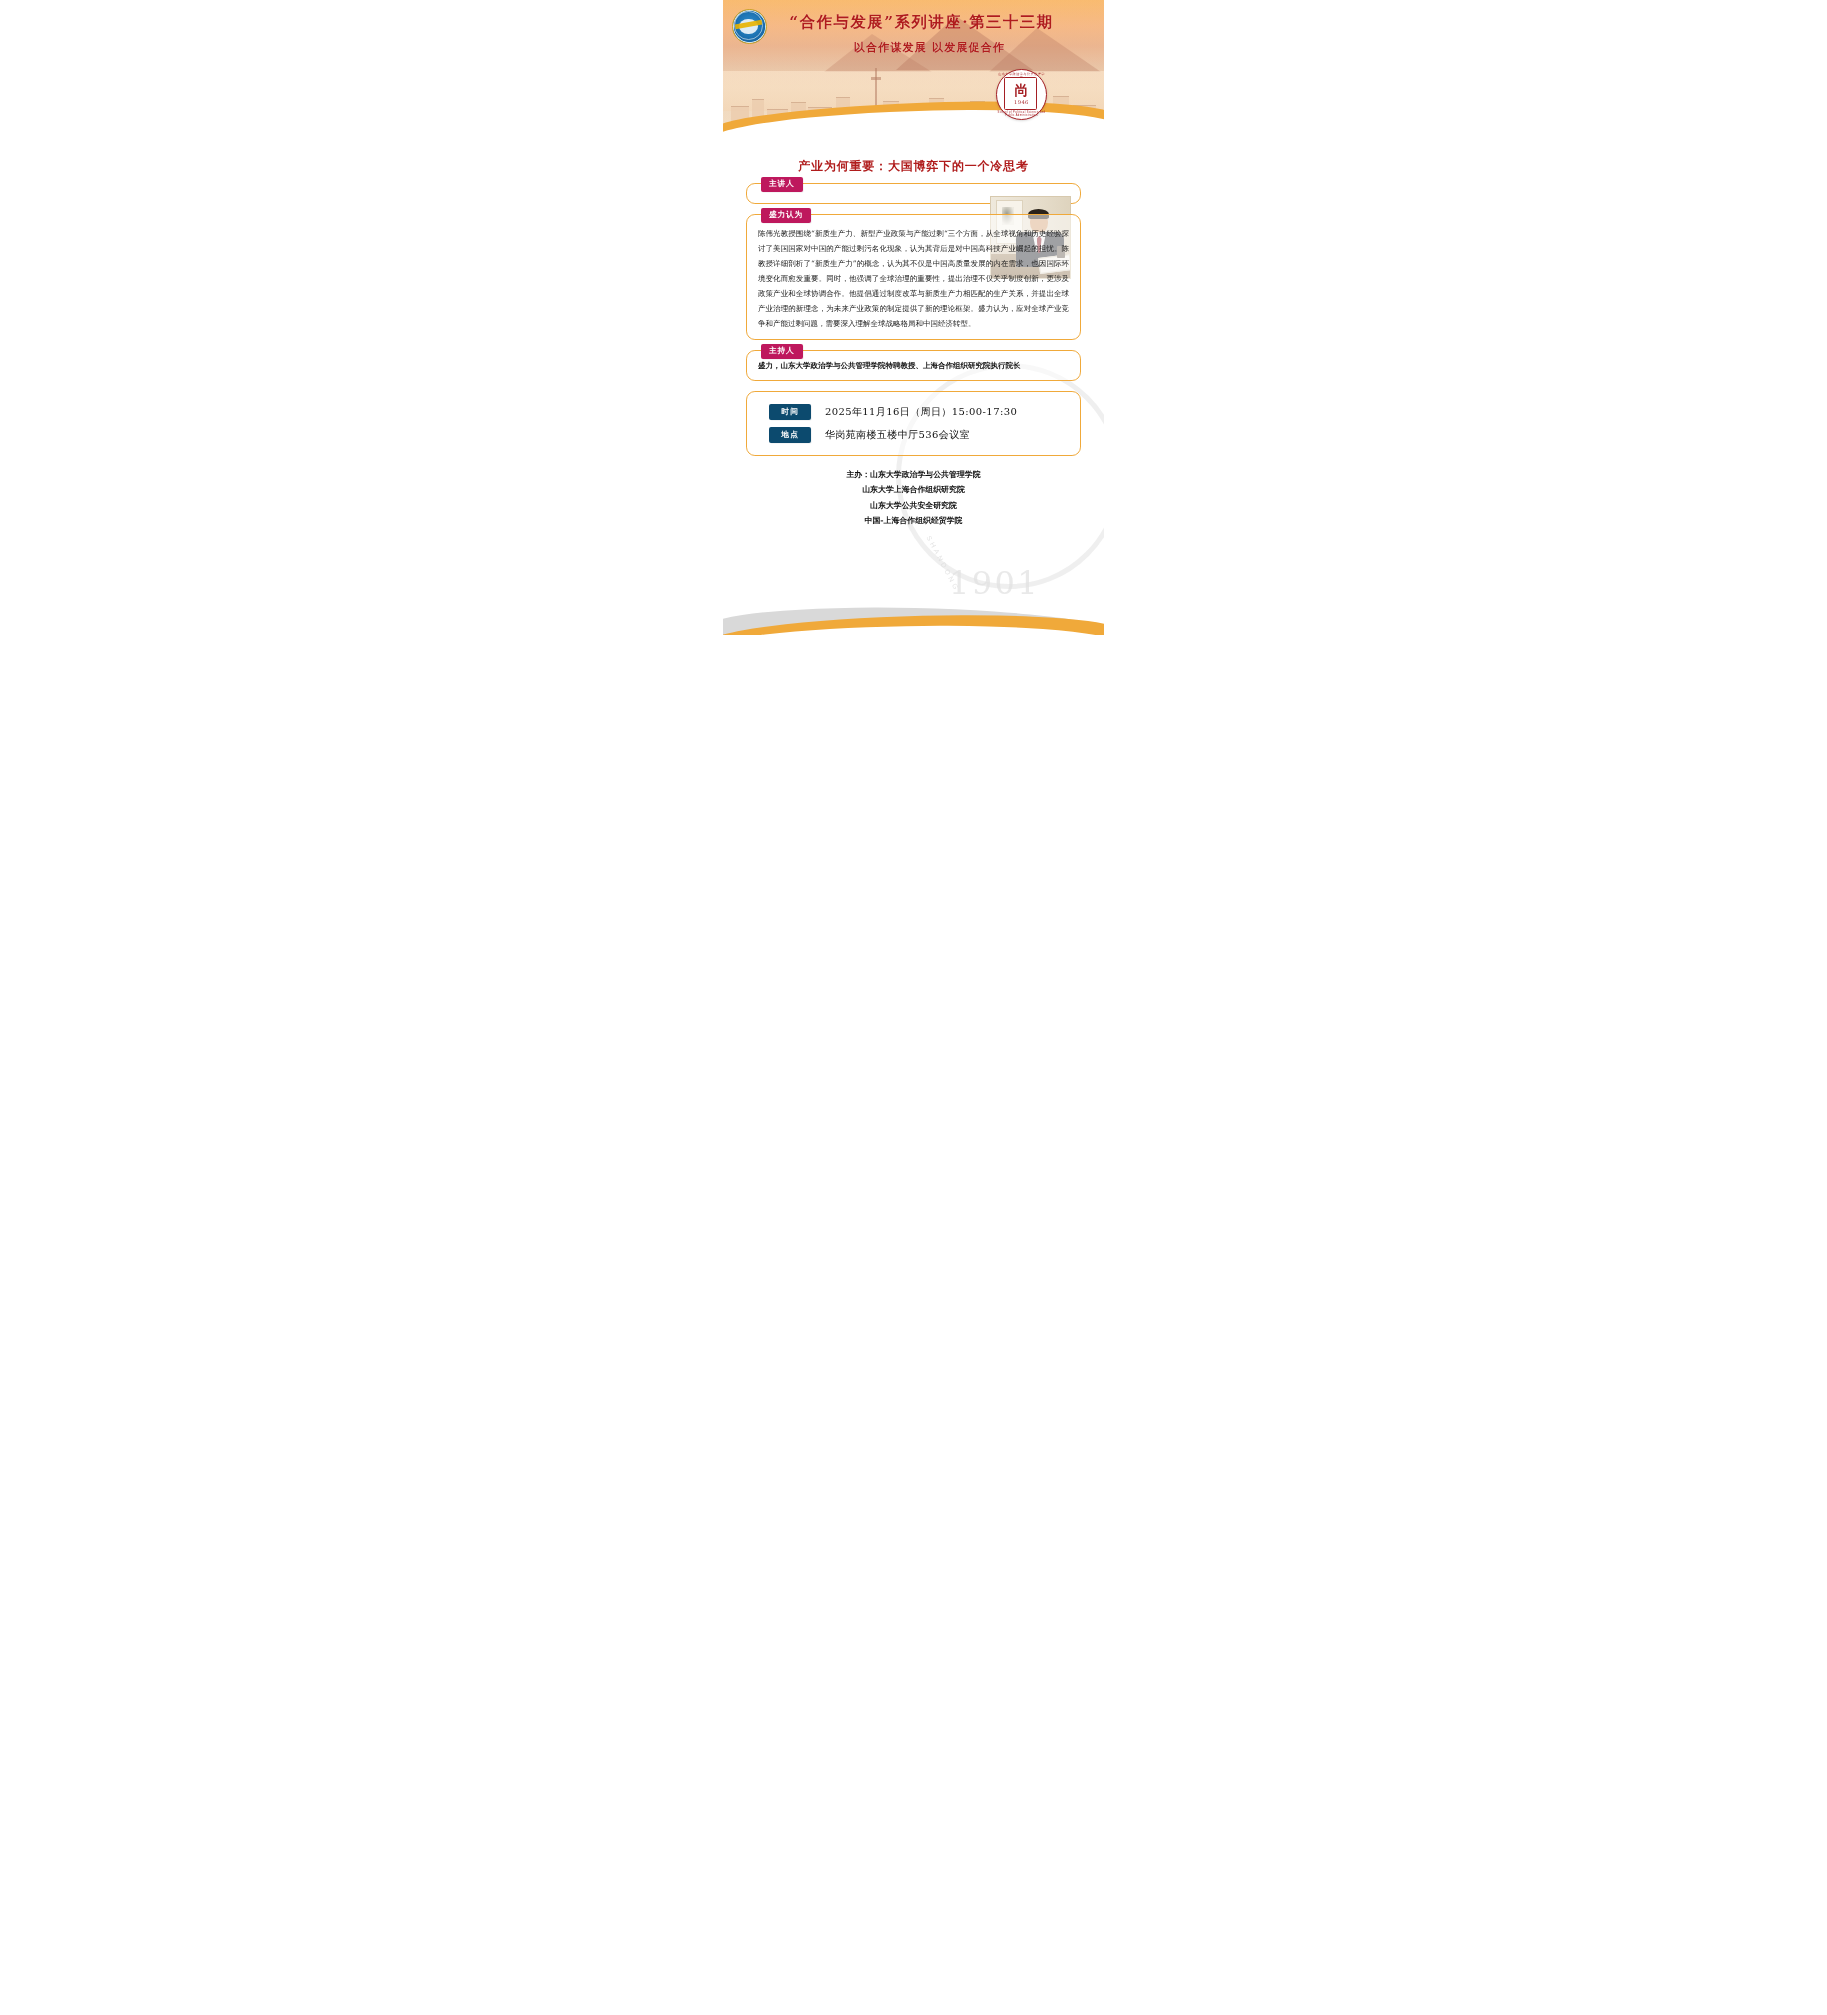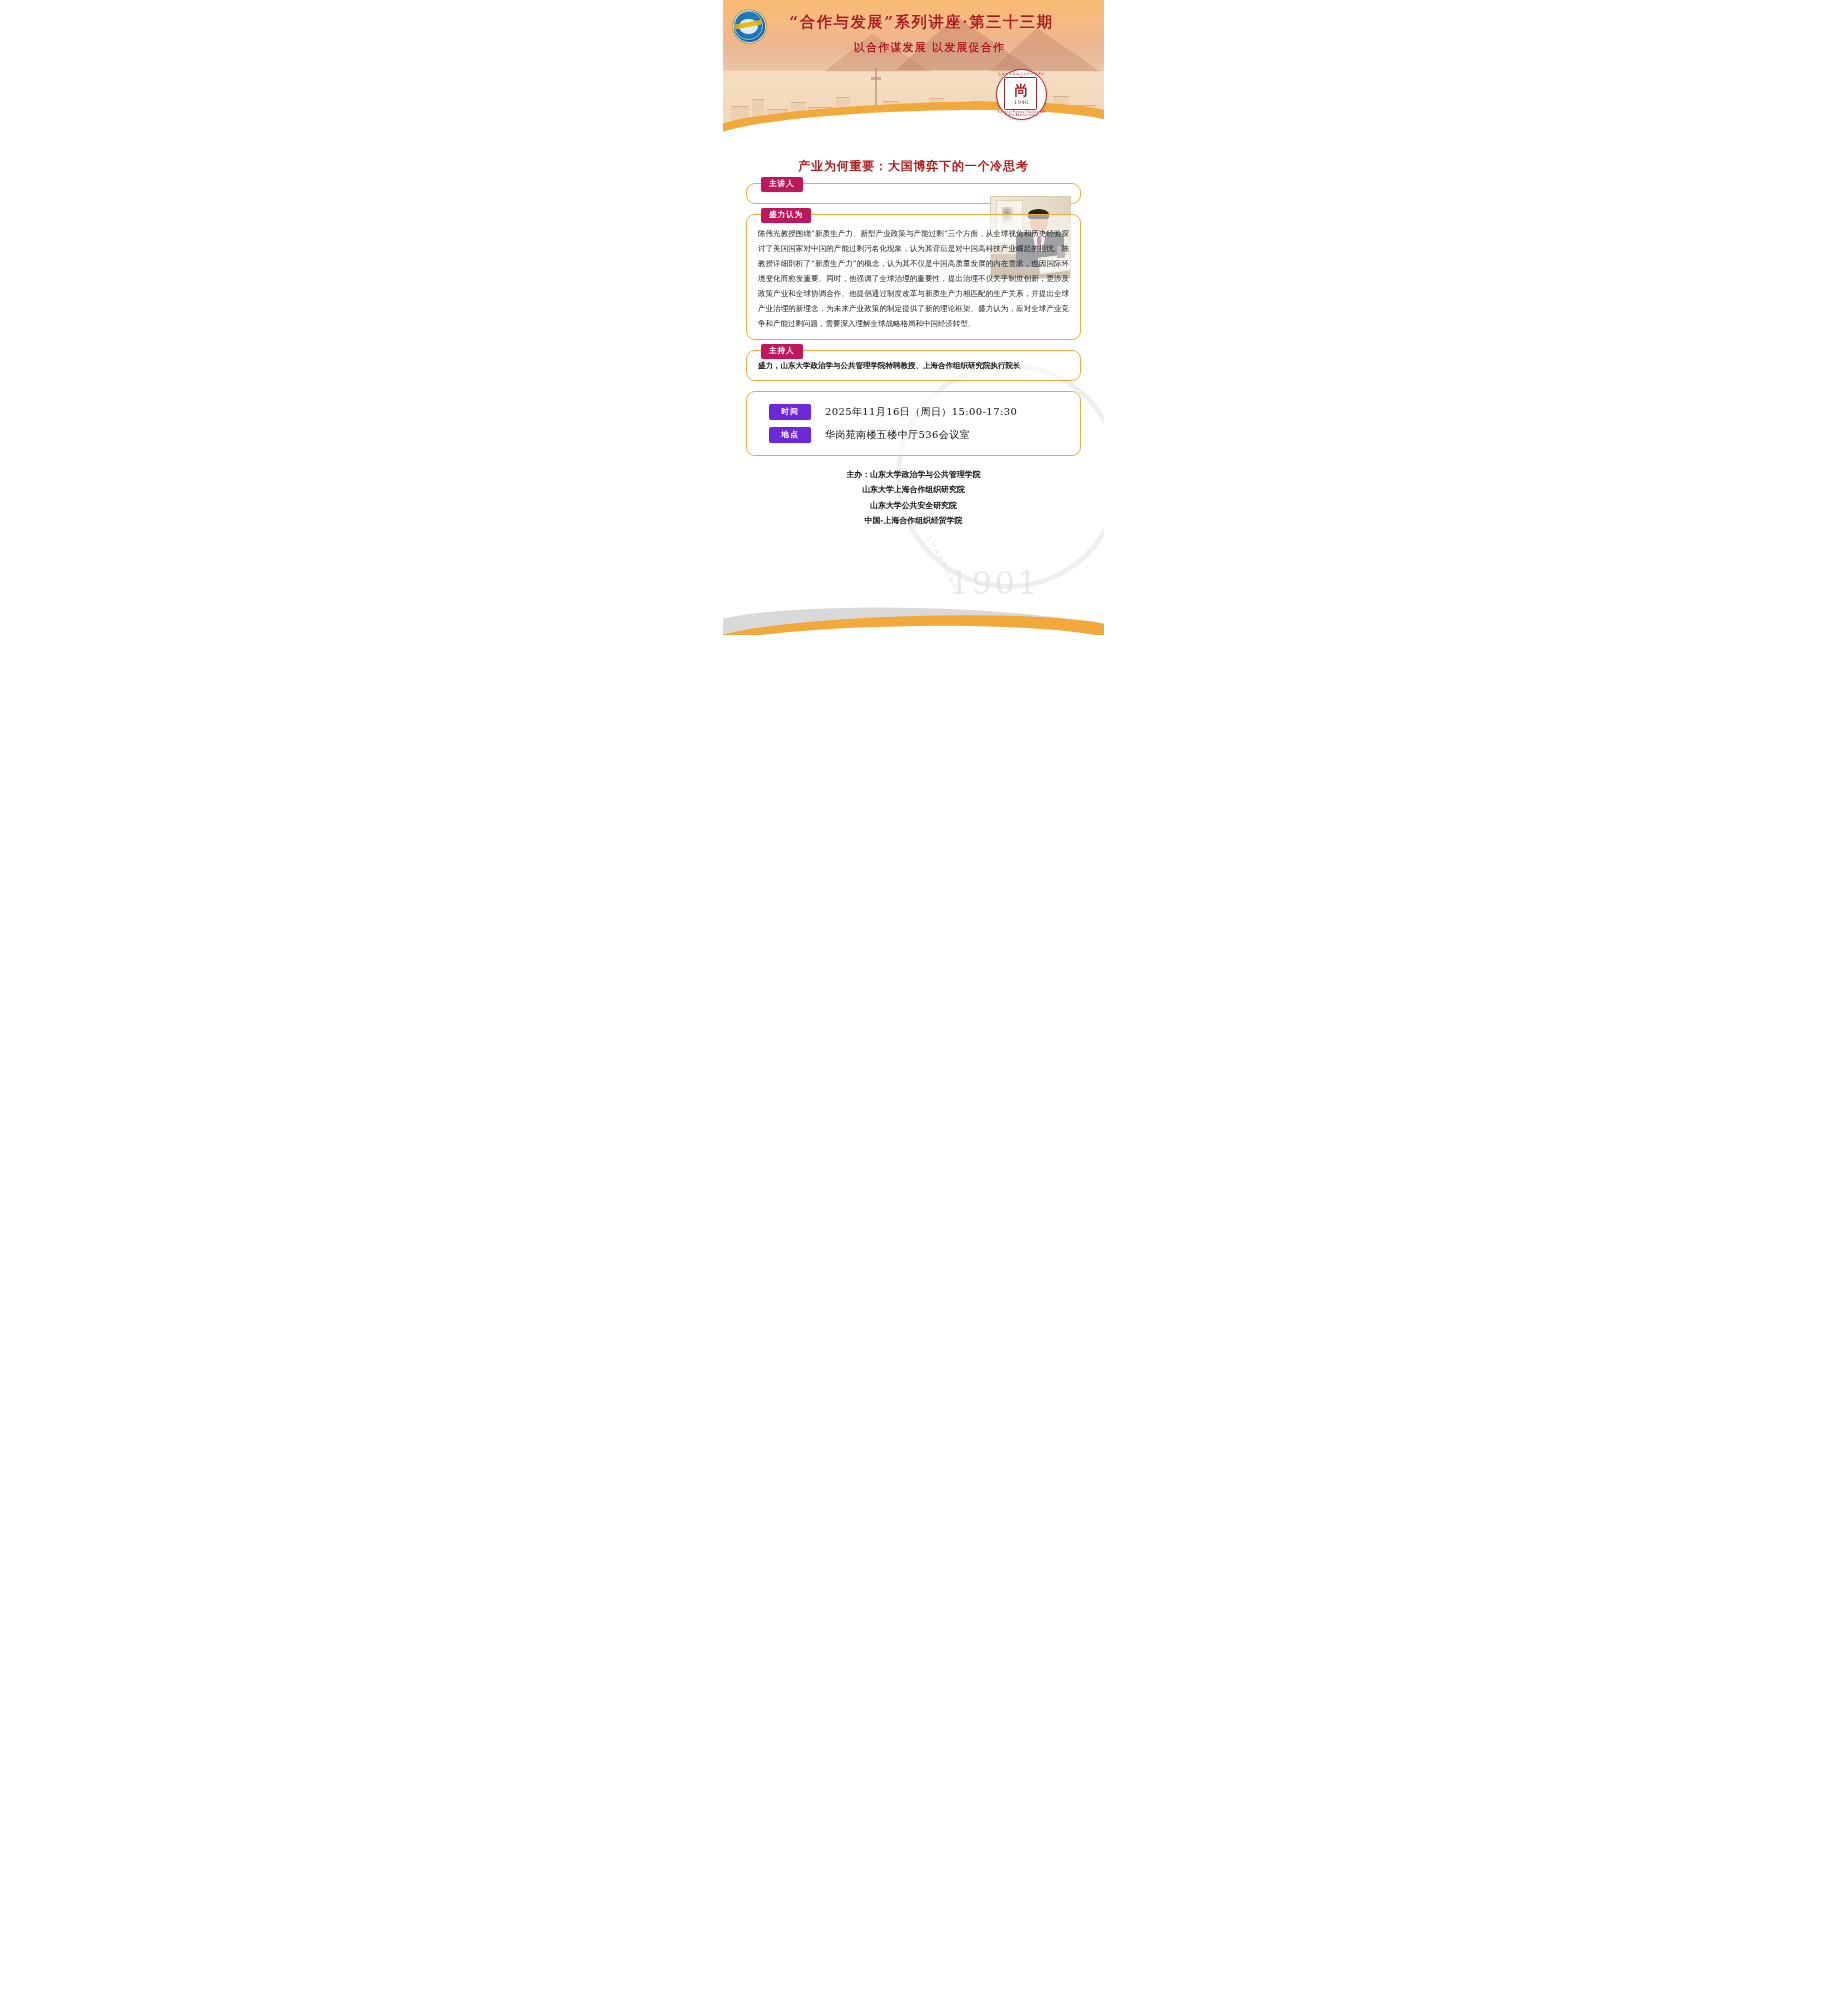--- a/index.html
+++ b/index.html
@@ -390,21 +390,21 @@
     padding: 12px 10.5px 12px 10.5px;
   }
   .info-row {
     display: flex;
     align-items: center;
     margin-bottom: 7.3px;
   }
   .info-row:last-child { margin-bottom: 0; }
   .info-label {
     width: 42px;
-    background: #6d28d9;
+    background: #0c4a6e;
     color: #fff;
     font-family: "DejaVu Serif", serif;
     font-weight: bold;
     font-size: 7.7px;
     letter-spacing: 1.2px;
     text-align: center;
     padding: 2.8px 0 3.2px 0;
     border-radius: 2px;
     margin-left: 11.3px;
     box-shadow: 0.8px 0.8px 0 rgba(0,0,0,0.06);

